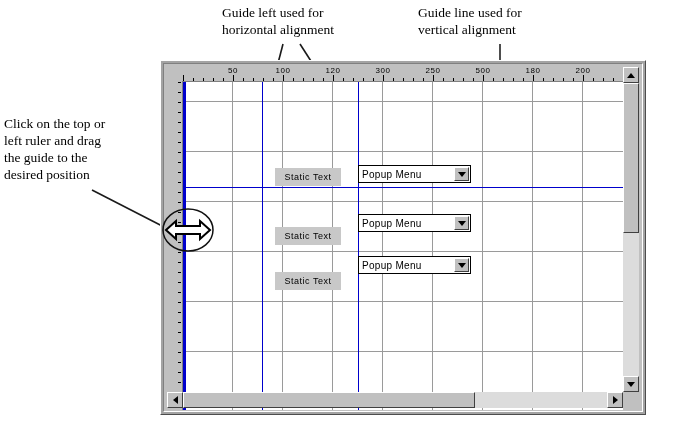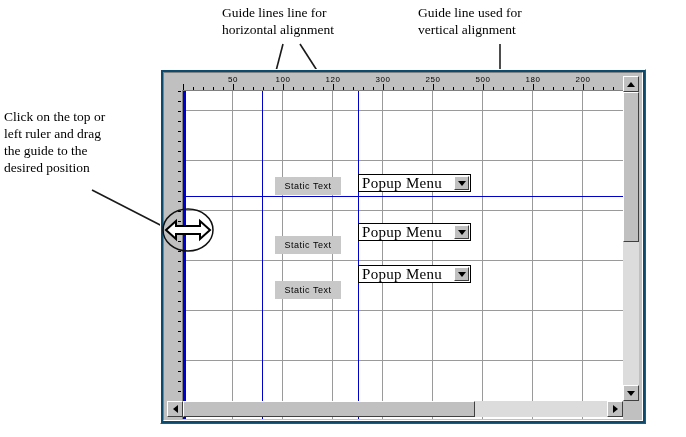--- a/index.html
+++ b/index.html
@@ -13,30 +13,30 @@
   .annot{
     position:absolute;
     font-family:"Liberation Serif", serif;
     font-size:13.5px;
     line-height:17px;
     color:#000;
     white-space:pre-line;
   }
   #annot-horizontal{ left:222px; top:4px; }
   #annot-vertical{ left:418px; top:4px; }
-  #annot-ruler{ left:4px; top:108px; }
+  #annot-ruler{ left:4px; top:115px; }
 
   svg.leader{ position:absolute; left:0; top:0; width:686px; height:437px;
               pointer-events:none; overflow:visible; }
 
   
   #editor-window{
-    position:absolute; left:160px; top:69px;
+    position:absolute; left:160px; top:60px;
     width:486px; height:355px;
-    background:#0c4a6e;
+    background:#a3a3a3;
     border-top:1px solid #ffffff;
     border-left:1px solid #ffffff;
     border-right:1px solid #4d4d4d;
     border-bottom:1px solid #4d4d4d;
     box-sizing:border-box;
   }
   #editor-inner{
     position:absolute; left:2px; top:2px; right:2px; bottom:2px;
     border-top:1px solid #808080;
     border-left:1px solid #808080;
@@ -108,21 +108,21 @@
   .popup-menu{
     position:absolute; height:18px; width:113px;
     background:#ffffff;
     border-top:1px solid #000; border-left:1px solid #000;
     border-right:1px solid #000; border-bottom:1px solid #000;
     box-sizing:border-box;
     display:flex; align-items:center;
   }
   .popup-menu .pm-label{
     flex:1; padding-left:3px; color:#000;
-    font-family:Liberation Serif, serif; font-size:15px;
+    font-family:Liberation Sans, sans-serif; font-size:10px;
     letter-spacing:0.3px; white-space:nowrap;
   }
   .popup-menu .pm-arrow{
     width:15px; height:14px; margin-right:1px;
     background:#c0c0c0;
     border-top:1px solid #ffffff; border-left:1px solid #ffffff;
     border-right:1px solid #404040; border-bottom:1px solid #404040;
     box-sizing:border-box;
     display:flex; align-items:center; justify-content:center;
   }
@@ -163,21 +163,21 @@
   .tri-up{ width:0;height:0;border-left:4px solid transparent;
            border-right:4px solid transparent;border-bottom:5px solid #000; }
   .tri-left{ width:0;height:0;border-top:4px solid transparent;
            border-bottom:4px solid transparent;border-right:5px solid #000; }
   .tri-right{ width:0;height:0;border-top:4px solid transparent;
            border-bottom:4px solid transparent;border-left:5px solid #000; }
 </style>
 </head>
 <body>
 
-<div class="annot" id="annot-horizontal">Guide lines line for
+<div class="annot" id="annot-horizontal">Guide left used for
 horizontal alignment</div>
 <div class="annot" id="annot-vertical">Guide line used for
 vertical alignment</div>
 <div class="annot" id="annot-ruler">Click on the top or
 left ruler and drag
 the guide to the
 desired position</div>
 
 <svg class="leader">
   <defs>

